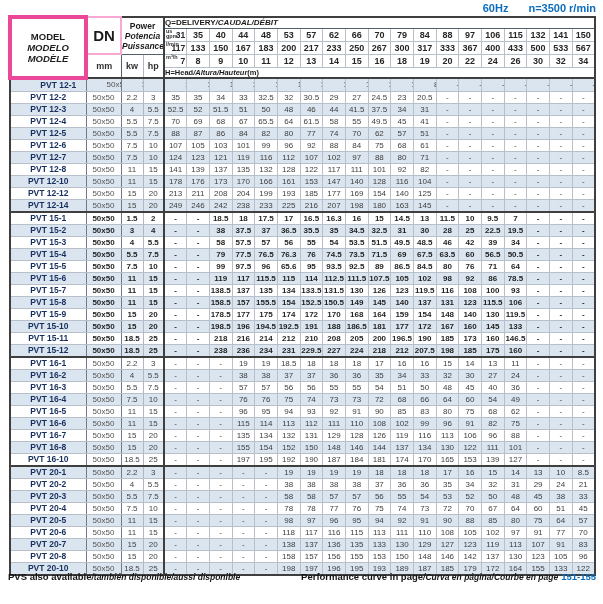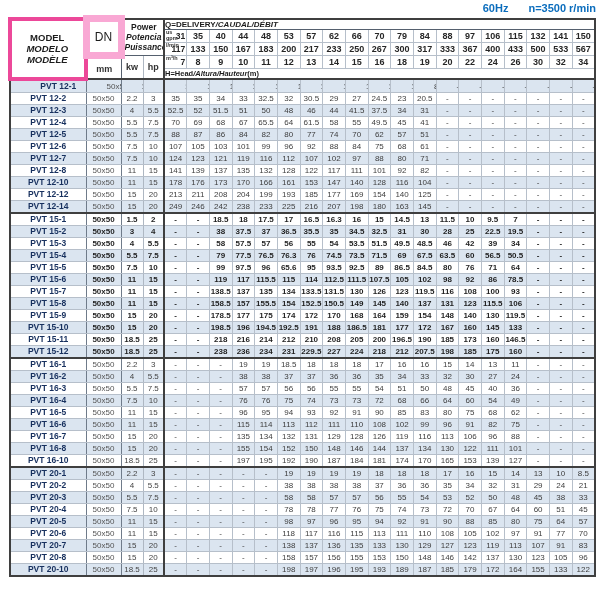--- a/index.html
+++ b/index.html
@@ -12,21 +12,21 @@
 
   table.perf { position:absolute; top:15px; left:8px; width:588px;
                border-collapse:collapse; table-layout:fixed;
                border:2px solid #3f3f3f; }
   th, td { overflow:hidden; white-space:nowrap; font-family:"Liberation Sans", sans-serif; }
 
   
   thead th { background:#fff; vertical-align:middle; }
   th.model-h { border:4px solid #ec4899; font-size:9.5px; color:#1c1c1c; line-height:11px; }
   th.model-h .l2, th.model-h .l3 { font-style:italic; }
-  th.dn-h { border:7px solid #f9a8d4; font-size:12px; font-weight:normal; color:#1c1c1c; }
+  th.dn-h { border:2px solid #f9a8d4; font-size:15px; font-weight:bold; color:#1c1c1c; }
   th.mm-h { border:1px solid #55606e; font-size:9px; font-weight:bold; color:#333; }
   th.power-h { border:1px solid #55606e; font-size:8.5px; font-weight:bold; color:#1c1c1c; line-height:10px; }
   th.power-h .l2, th.power-h .l3 { font-style:italic; }
   th.kw-h, th.hp-h { border:1px solid #aeb7c2; border-bottom:2px solid #3f3f3f; font-size:9px; font-weight:bold; color:#333; }
   th.kw-h { border-left:1px solid #55606e; }
   th.hp-h { border-right:2px solid #3f3f3f; }
   th.qrow { height:11px; border:1px solid #55606e; border-left:2px solid #3f3f3f;
             font-size:8px; font-weight:bold; color:#1c1c1c; text-align:left; }
   th.qrow .it { font-style:italic; }
   th.hrow { height:9px; border:1px solid #55606e; border-left:2px solid #3f3f3f;
@@ -1197,14 +1197,18 @@
           <td class="val">179</td>
           <td class="val">172</td>
           <td class="val">164</td>
           <td class="val">155</td>
           <td class="val">133</td>
           <td class="val">122</td>
         </tr>
       </tbody>
   </table>
 
+  <div class="footer">
+    <span><span class="b">PVS also available</span><span class="i">/también disponible/aussi disponible</span></span>
+    <span><span class="b">Performance curve in page</span><span class="i">/Curva en página/Courbe en page</span><span class="pages">151-155</span></span>
+  </div>
 
 </div>
 
 </body></html>

